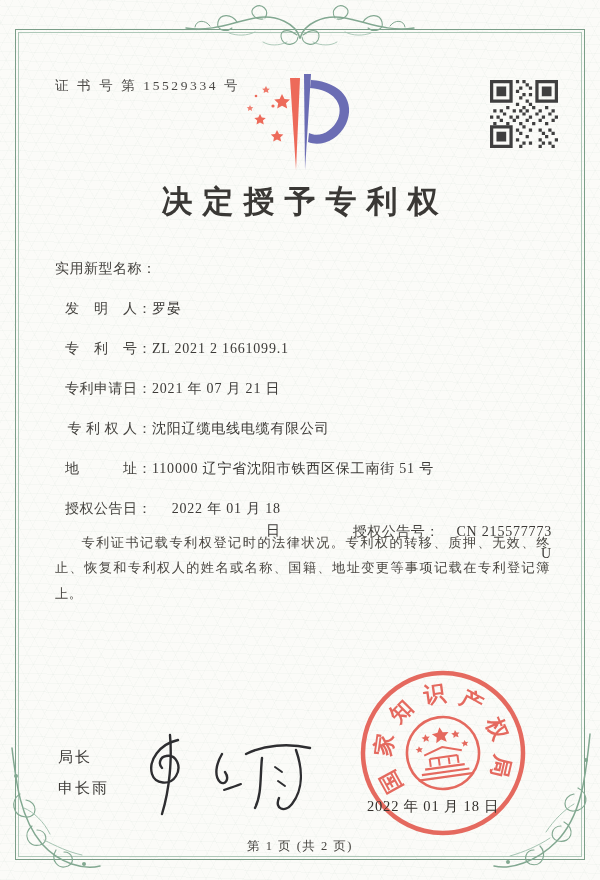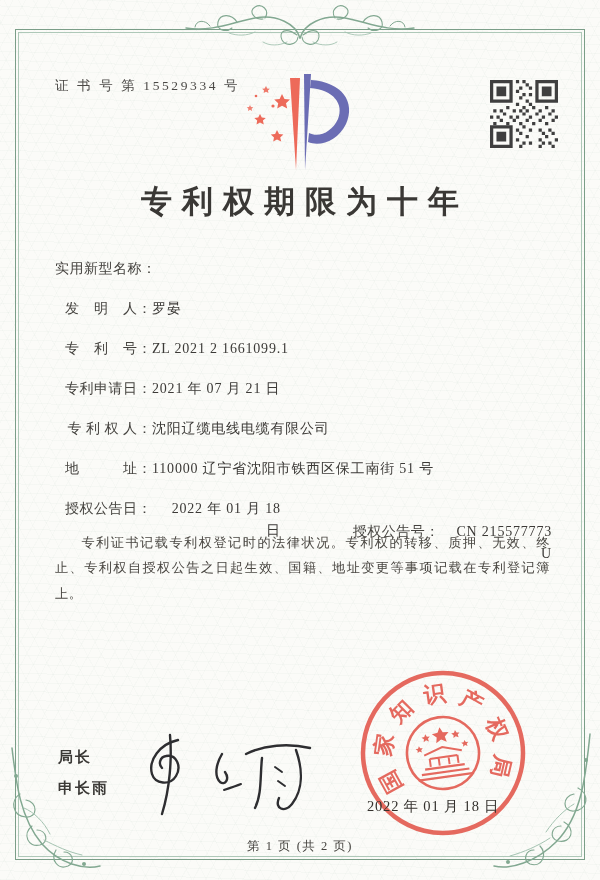--- a/index.html
+++ b/index.html
@@ -44,21 +44,21 @@
   .grant-col{display:flex;gap:12px;}
   .grant-col.right{margin-left:62px;margin-top:23px;}
   
   .paras{
     position:absolute;top:530px;left:55px;right:50px;
     font-size:13.2px;line-height:1.93;color:#4a4742;
     text-align:justify;letter-spacing:0.6px;
   }
   .paras p{margin:0;text-indent:2em;}
   
-  .signoff{position:absolute;left:58px;top:748px;font-size:15px;color:#3c3a37;letter-spacing:2px;font-weight:bold;}
+  .signoff{position:absolute;left:58px;top:748px;font-size:15px;color:#3c3a37;letter-spacing:2px;}
   .signoff div{margin-bottom:12px;}
   .signature{position:absolute;left:138px;top:732px;width:185px;height:88px;}
   
   .seal{position:absolute;left:356px;top:666px;width:174px;height:174px;opacity:0.88;}
   .seal-date{
     position:absolute;left:367px;top:797px;
     font-size:14.5px;color:#35322e;letter-spacing:0.8px;z-index:5;
   }
   
   .footer{
@@ -115,21 +115,21 @@
 
   <svg class="qr" viewBox="0 0 63 63">
     <g fill="#3f3f3f">
       <path d="M0,0 h21 v21 h-21 z M3,3 v15 h15 v-15 z M6,6 h9 v9 h-9 z" fill-rule="evenodd"></path>
       <path d="M42,0 h21 v21 h-21 z M45,3 v15 h15 v-15 z M48,6 h9 v9 h-9 z" fill-rule="evenodd"></path>
       <path d="M0,42 h21 v21 h-21 z M3,45 v15 h15 v-15 z M6,48 h9 v9 h-9 z" fill-rule="evenodd"></path>
       <path d="M24 0h3v3h-3z M30 0h3v3h-3z M33 3h3v3h-3z M27 6h3v3h-3z M36 6h3v3h-3z M24 9h3v3h-3z M30 12h3v3h-3z M36 12h3v3h-3z M27 15h3v3h-3z M33 18h3v3h-3z M24 21h3v3h-3z M36 21h3v3h-3z M30 24h3v3h-3z M3 27h3v3h-3z M9 27h3v3h-3z M15 24h3v3h-3z M21 27h3v3h-3z M27 27h3v3h-3z M33 27h3v3h-3z M39 24h3v3h-3z M45 27h3v3h-3z M51 24h3v3h-3z M57 27h3v3h-3z M0 33h3v3h-3z M6 33h3v3h-3z M12 30h3v3h-3z M18 33h3v3h-3z M24 33h3v3h-3z M30 30h3v3h-3z M36 33h3v3h-3z M42 30h3v3h-3z M48 33h3v3h-3z M54 30h3v3h-3z M60 33h3v3h-3z M3 39h3v3h-3z M9 36h3v3h-3z M15 39h3v3h-3z M21 36h3v3h-3z M27 39h3v3h-3z M33 36h3v3h-3z M39 39h3v3h-3z M45 36h3v3h-3z M51 39h3v3h-3z M57 36h3v3h-3z M24 45h3v3h-3z M30 42h3v3h-3z M36 45h3v3h-3z M27 48h3v3h-3z M33 51h3v3h-3z M45 45h3v3h-3z M48 48h3v3h-3z M51 51h3v3h-3z M54 45h3v3h-3z M57 48h3v3h-3z M60 54h3v3h-3z M45 54h3v3h-3z M48 57h3v3h-3z M54 57h3v3h-3z M57 60h3v3h-3z M45 60h3v3h-3z M30 57h3v3h-3z M27 60h3v3h-3z M36 57h3v3h-3z M24 54h3v3h-3z"></path>
     </g>
   </svg>
 
-  <div class="title">专利权期限为十年</div>
+  <div class="title">决定授予专利权</div>
 
   <div class="fields">
     <div class="field-row">
       <span class="field-label">实用新型名称：</span>
     </div>
     <div class="field-row">
       <span class="field-label">发　明　人：</span>
       <span class="field-value">罗晏</span>
     </div>
     <div class="field-row">
@@ -154,21 +154,21 @@
         <span class="field-value">2022 年 01 月 18 日</span>
       </div>
       <div class="grant-col right">
         <span class="field-label">授权公告号：</span>
         <span class="field-value">CN 215577773 U</span>
       </div>
     </div>
   </div>
 
   <div class="paras">
-    <p>专利证书记载专利权登记时的法律状况。专利权的转移、质押、无效、终止、专利权自授权公告之日起生效、国籍、地址变更等事项记载在专利登记簿上。</p>
+    <p>专利证书记载专利权登记时的法律状况。专利权的转移、质押、无效、终止、恢复和专利权人的姓名或名称、国籍、地址变更等事项记载在专利登记簿上。</p>
   </div>
 
   <div class="signoff">
     <div>局长</div>
     <div>申长雨</div>
   </div>
 
   <svg class="signature" viewBox="0 0 185 88">
     <g fill="none" stroke="#2e2e31" stroke-width="2.4" stroke-linecap="round" stroke-linejoin="round">
       <path d="M40,8 C22,12 10,28 14,42 C17,52 32,54 38,44 C44,34 38,22 28,24 C22,25 20,32 24,36"></path>

